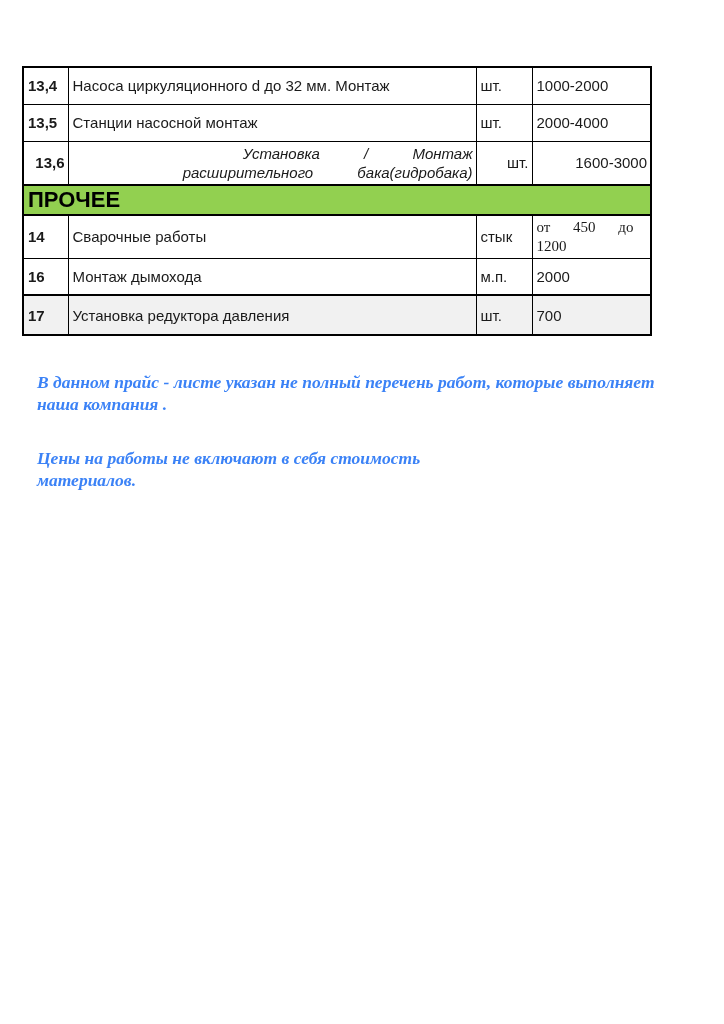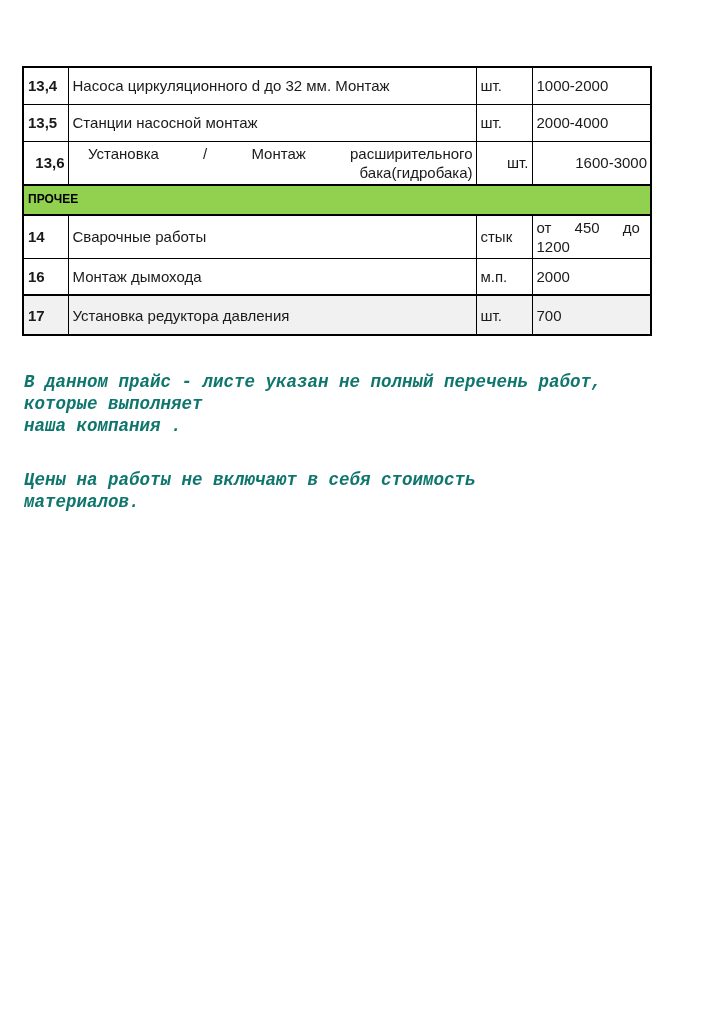--- a/index.html
+++ b/index.html
@@ -40,48 +40,48 @@
   .price-table tr:nth-child(6) { height: 37px; }
   .price-table tr:nth-child(7) { height: 40px; }
   .price-table tr:nth-child(8) { height: 36px; }
 
   .num-cell { font-weight: bold; padding-left: 3px; }
   .desc-cell { padding-left: 4px; padding-right: 2px; }
   .unit-cell { padding-left: 4px; }
   .price-cell { padding-left: 4px; padding-right: 2px; }
 
   .v-bottom { vertical-align: bottom; padding-bottom: 1px; }
-  .justify-wide { word-spacing: 40px; }
-  .justify-narrow { word-spacing: 19px; }
+  .justify-wide { word-spacing: 40px; font-style: italic; }
+  .justify-narrow { word-spacing: 19px; font-family: Liberation Serif, serif; }
 
   .section-row td {
     background: var(--section-bg, #92d050);
     font-weight: bold;
-    font-size: 12px;
+    font-size: 22px;
     border-top: 2px solid var(--border-color, #000);
     border-bottom: 2px solid var(--border-color, #000);
     color: #000000;
   }
   tr.shaded td {
     background: var(--shaded-bg, #f1f1f1);
     border-top: 2px solid var(--border-color, #000);
     margin-left: 36px;
   }
 
   .notes {
     position: absolute;
-    left: 24px;
+    left: 37px;
     top: 371px;
     width: 640px;
-    font-family: Liberation Mono, monospace;
+    font-family: Liberation Serif, serif;
     font-weight: bold;
     font-style: italic;
     font-size: 17.5px;
     line-height: 22px;
-    color: #0f766e;
+    color: #3b82f6;
   }
   .note { margin: 0 0 32px 0; }
   .note:nth-child(2) { margin-bottom: 23px; }
 </style>
 </head>
 <body>
 
 <div class="page">
   <table class="price-table">
     <colgroup>

